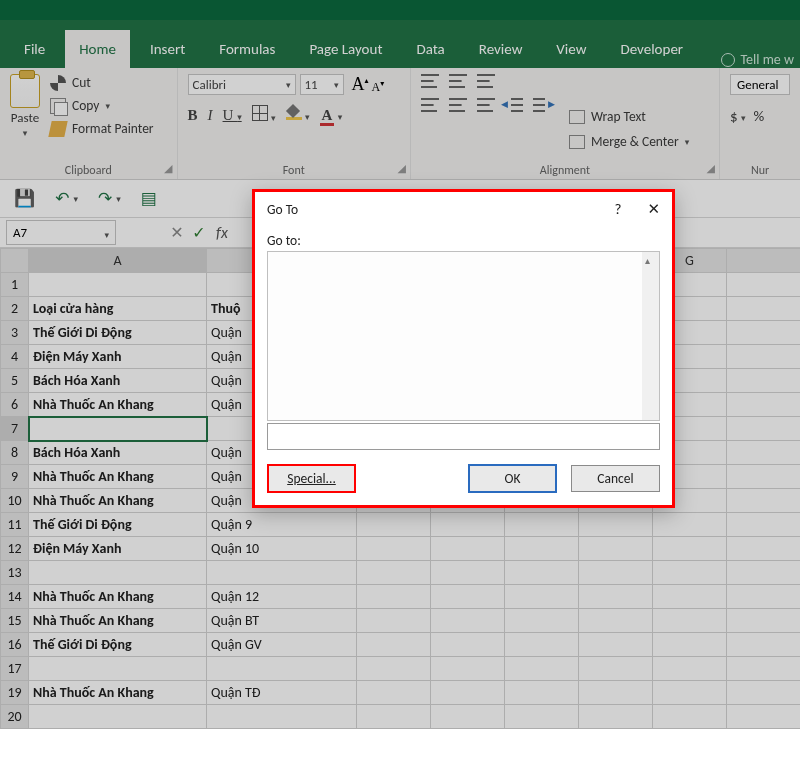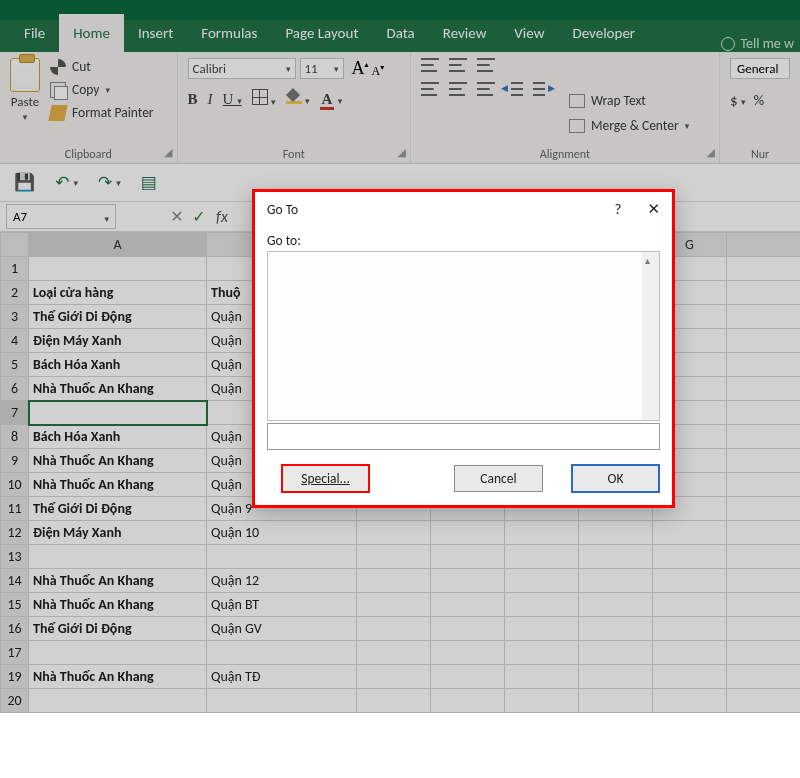--- a/index.html
+++ b/index.html
@@ -2,21 +2,21 @@
 <html><head>
 <meta charset="utf-8">
 <style>
   * { box-sizing: border-box; margin: 0; padding: 0; font-family: "Segoe UI", Calibri, sans-serif; }
   html, body { width: 800px; height: 778px; overflow: hidden; background: #fff; }
 
   
   .titlebar { height: 20px; background: #0b6a3f; }
 
   
-  .tabs { display: flex; align-items: flex-end; height: 32px; background: #217346; color: #fff; font-size: 15px; padding-left: 10px; gap: 0; }
+  .tabs { display: flex; align-items: flex-end; height: 48px; background: #217346; color: #fff; font-size: 15px; padding-left: 10px; gap: 6px; }
   .tab { padding: 10px 14px 10px 14px; cursor: default; }
   .tab.active { background: #f3f2f1; color: #217346; }
   .tabs .spacer { flex: 1; }
   .tabs .tellme { display: flex; align-items: center; gap: 6px; font-size: 14px; color: #cfe7da; padding-right: 6px; }
   .tabs .bulb { width: 14px; height: 14px; border: 1.5px solid #cfe7da; border-radius: 50%; position: relative; display:inline-block; }
 
   
   .ribbon { display: flex; height: 112px; background: #f3f2f1; border-bottom: 1px solid #d0d0d0; }
   .group { border-right: 1px solid #e1e1e1; padding: 6px 10px 2px 10px; display: flex; flex-direction: column; justify-content: space-between; }
   .group-ctl { display: flex; align-items: flex-start; gap: 10px; }
@@ -106,21 +106,21 @@
   .dlg { background:#fff; font-size:13.5px; color:#222; }
   .dlg-title { display:flex; align-items:center; justify-content:space-between; padding:8px 12px 8px 12px; }
   .dlg-title .right { display:flex; gap:26px; align-items:center; font-size:15px; }
   .dlg-body { padding:2px 12px 12px 12px; }
   .dlg-label { margin:4px 0 2px; }
   .dlg-list { width:100%; height:170px; border:1px solid #bfbfbf; background:#fdfdfd; position:relative; }
   .dlg-list .sb { position:absolute; right:0; top:0; bottom:0; width:17px; background:#f0f0f0; }
   .dlg-list .sb::before { content:"▴"; position:absolute; top:2px; left:3px; font-size:10px; color:#777; }
   .dlg-ref { width:100%; border:1px solid #9a9a9a; padding:4px 6px; margin-top:2px; background:#fff; }
   .dlg-buttons { display:flex; gap:14px; margin-top:14px; align-items:center; }
-  .btn { width:89px; padding:4px 0; text-align:center; border:1px solid #8a8a8a; background:#e9e9e9; font-size:13.5px;margin-left:14px; }
+  .btn { width:89px; padding:4px 0; text-align:center; border:1px solid #8a8a8a; background:#e9e9e9; font-size:13.5px; }
   .btn.special { border:2px solid #ff0000; text-decoration:underline; }
   .btn.ok { border:2px solid #2a6bbf; }
   .dlg-buttons .gap { flex:1; }
 
   
   .dim { position:absolute; inset:0; background:rgba(0,0,0,.18); pointer-events:none; }
 
   .app { position:relative; }
 </style>
 </head>
@@ -518,19 +518,19 @@
       </div>
       <div class="dlg-body">
         <div class="dlg-label">Go to:</div>
         <div class="dlg-list">
           <div class="sb"></div>
         </div>
         <input class="dlg-ref" value="" style="">
         <div class="dlg-buttons">
           <div class="btn special">Special...</div>
           <div class="gap"></div>
+          <div class="btn ok">OK</div>
           <div class="btn">Cancel</div>
-          <div class="btn ok">OK</div>
         </div>
       </div>
     </div>
   </div>
 </div>
 
 </body></html>

